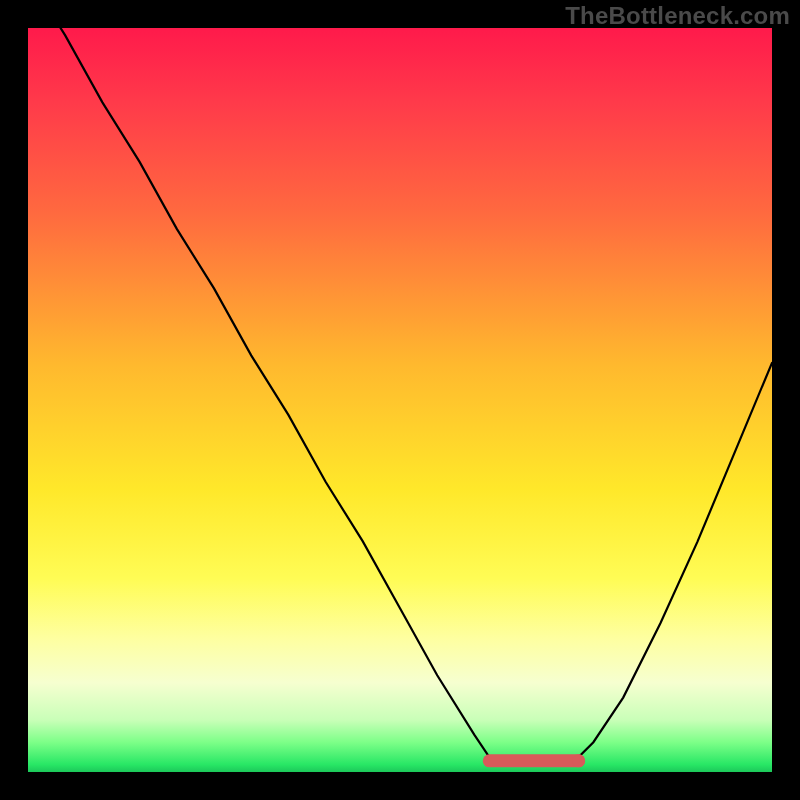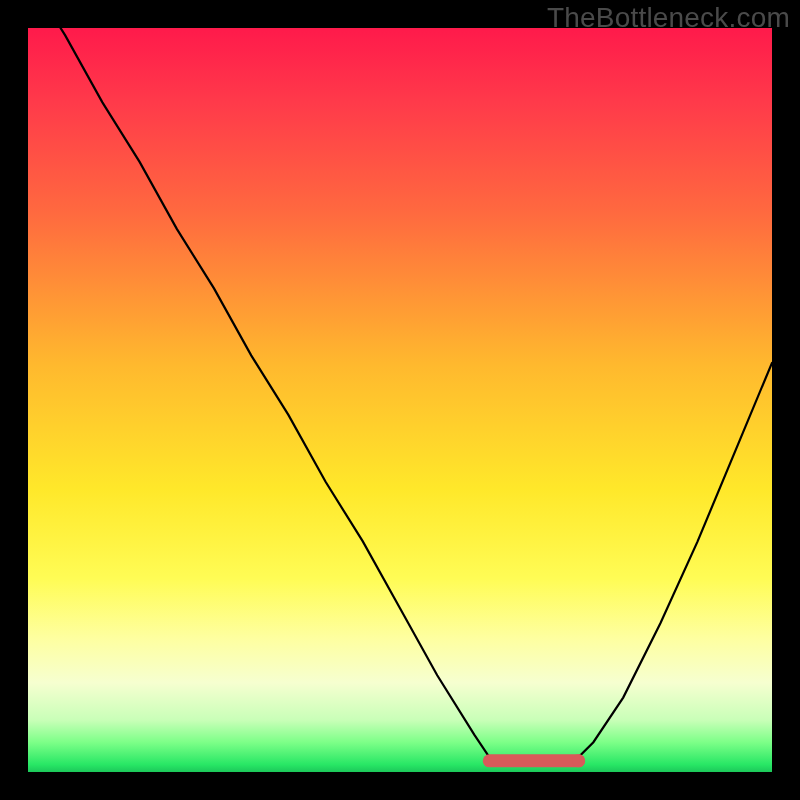--- a/index.html
+++ b/index.html
@@ -14,22 +14,22 @@
     position: relative;
     width: 800px;
     height: 800px;
     background: #000;
   }
   .watermark {
     position: absolute;
     top: 2px;
     right: 10px;
     font-family: Arial, Helvetica, sans-serif;
-    font-size: 28px;
-    font-weight: 400;
+    font-size: 24px;
+    font-weight: 700;
     color: #4a4a4a;
     letter-spacing: 0.2px;
     z-index: 20;
   }
   .plot {
     position: absolute;
     left: 28px;
     top: 28px;
     width: 744px;
     height: 744px;

